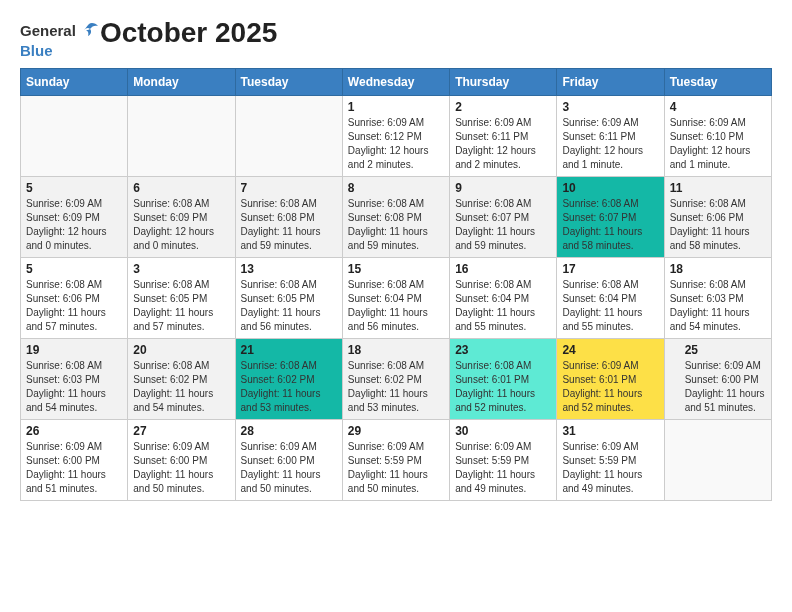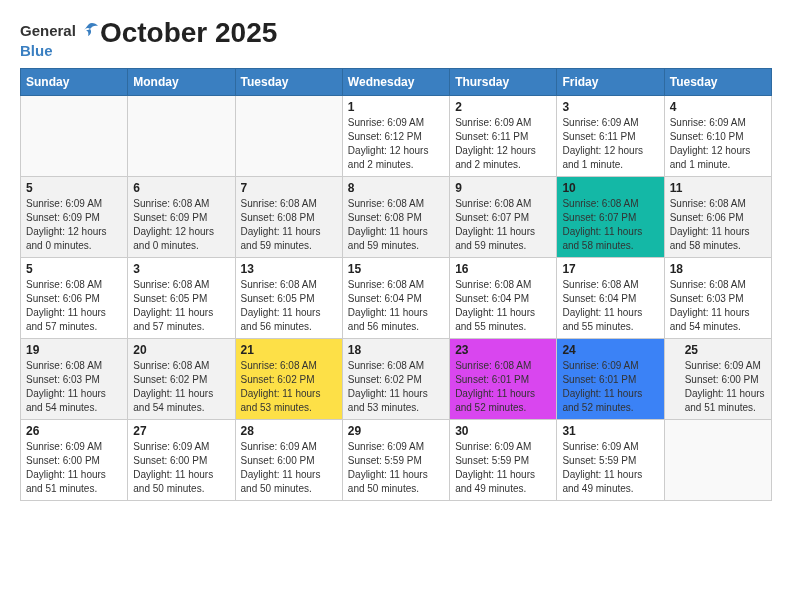--- a/index.html
+++ b/index.html
@@ -280,42 +280,42 @@
 Daylight: 11 hours
 and 54 minutes.</div>
           </td>
           <td style="background: rgb(242, 242, 242);">
             <span class="day-num">20</span>
             <div class="day-info" style="white-space: pre-line;">Sunrise: 6:08 AM
 Sunset: 6:02 PM
 Daylight: 11 hours
 and 54 minutes.</div>
           </td>
+          <td style="background: #14b8a6;">
+            <span class="day-num">21</span>
+            <div class="day-info" style="white-space: pre-line;">Sunrise: 6:08 AM
+Sunset: 6:02 PM
+Daylight: 11 hours
+and 53 minutes.</div>
+          </td>
+          <td style="background: rgb(242, 242, 242);">
+            <span class="day-num">18</span>
+            <div class="day-info" style="white-space: pre-line;">Sunrise: 6:08 AM
+Sunset: 6:02 PM
+Daylight: 11 hours
+and 53 minutes.</div>
+          </td>
+          <td style="background: #5eead4;">
+            <span class="day-num">23</span>
+            <div class="day-info" style="white-space: pre-line;">Sunrise: 6:08 AM
+Sunset: 6:01 PM
+Daylight: 11 hours
+and 52 minutes.</div>
+          </td>
           <td style="background: #fde047;">
-            <span class="day-num">21</span>
-            <div class="day-info" style="white-space: pre-line;">Sunrise: 6:08 AM
-Sunset: 6:02 PM
-Daylight: 11 hours
-and 53 minutes.</div>
-          </td>
-          <td style="background: rgb(242, 242, 242);">
-            <span class="day-num">18</span>
-            <div class="day-info" style="white-space: pre-line;">Sunrise: 6:08 AM
-Sunset: 6:02 PM
-Daylight: 11 hours
-and 53 minutes.</div>
-          </td>
-          <td style="background: #d946ef;">
-            <span class="day-num">23</span>
-            <div class="day-info" style="white-space: pre-line;">Sunrise: 6:08 AM
-Sunset: 6:01 PM
-Daylight: 11 hours
-and 52 minutes.</div>
-          </td>
-          <td style="background: #3b82f6;">
             <span class="day-num">24</span>
             <div class="day-info" style="white-space: pre-line;">Sunrise: 6:09 AM
 Sunset: 6:01 PM
 Daylight: 11 hours
 and 52 minutes.</div>
           </td>
           <td style="background: rgb(242, 242, 242); padding-left: 20px;">
             <span class="day-num">25</span>
             <div class="day-info" style="white-space: pre-line;">Sunrise: 6:09 AM
 Sunset: 6:00 PM

